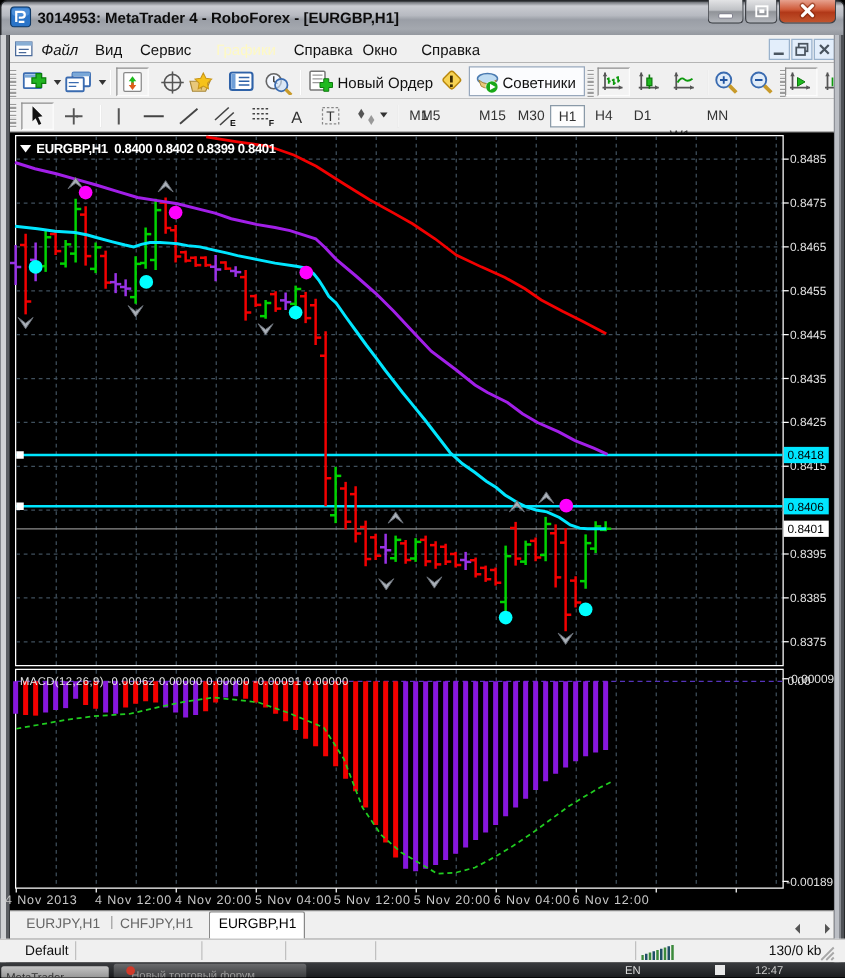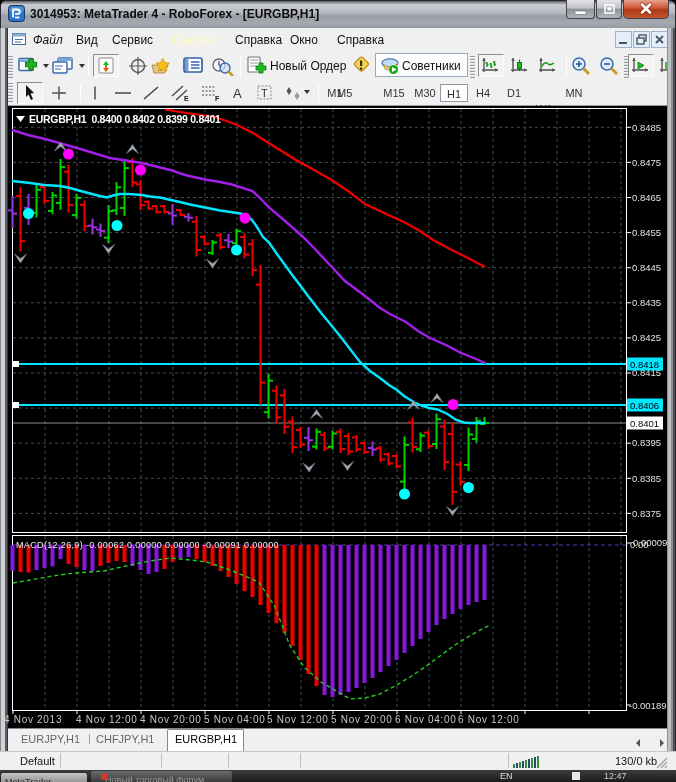--- a/index.html
+++ b/index.html
@@ -633,19 +633,19 @@
 </svg>
 <div class="t" style="left:571px;top:755px;font-size:11px;margin-left:44px;">130/0 kb</div>
 <svg style="position:absolute;left:655px;top:756px" width="14" height="14">
     <path d="M12 2 L2 12 M12 6 L6 12 M12 10 L10 12" stroke="#a8a8a8" stroke-width="1.5"></path>
   </svg>
 
 <div style="left:0;top:770px;width:676px;height:12px;background:linear-gradient(#3a3c3f,#1b1c1e);"></div>
 <div style="left:1px;top:773px;width:86px;height:11px;background:linear-gradient(#c4c4c4,#8e8e8e);border-radius:2px 2px 0 0;overflow:hidden;">
     <span style="position:absolute;left:4px;top:4px;font-size:9px;color:#333;">MetaTrader</span>
   </div>
-<div style="left:91px;top:771px;width:141px;height:11px;background:linear-gradient(#6a6b6d,#3a3b3d);border-radius:2px 2px 0 0;overflow:hidden;">
+<div style="left:91px;top:771px;width:154px;height:11px;background:linear-gradient(#6a6b6d,#3a3b3d);border-radius:2px 2px 0 0;overflow:hidden;">
     <span style="position:absolute;left:14px;top:4px;font-size:9px;color:#9a9a9a;">Новый торговый форум</span>
   </div>
 <div style="left:101px;top:773px;width:7px;height:7px;border-radius:50%;background:#d03a2a;"></div>
 <div class="t" style="left:500px;top:771px;font-size:9px;color:#ddd;">EN</div>
 <div style="left:572px;top:772px;width:8px;height:8px;background:#e8e8e8;"></div>
 <div class="t" style="left:604px;top:771px;font-size:9px;color:#ccc;">12:47</div>
 
 </body></html>

